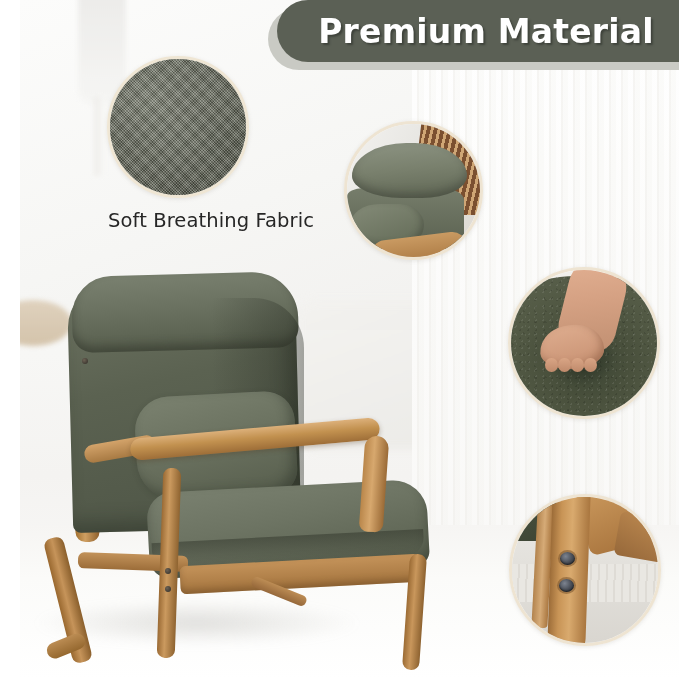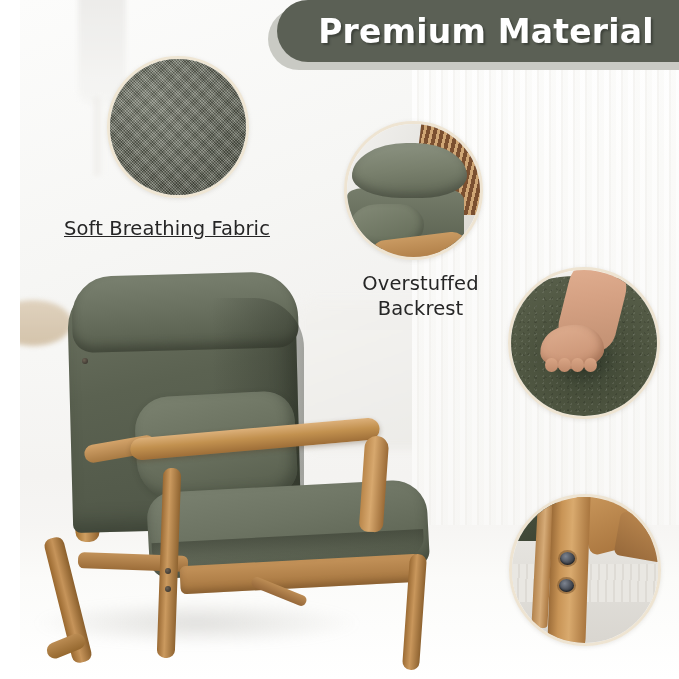--- a/index.html
+++ b/index.html
@@ -249,21 +249,21 @@
   .label{
     position:absolute;
     color:#262626;
     font-size:19.5px;
     font-family:"DejaVu Sans","Liberation Sans",sans-serif;
     letter-spacing:.1px;
     line-height:25px;
     white-space:pre-line;
     text-align:center;
   }
-  .lbl-fabric{left:44px;top:216px;width:250px;text-align:left;text-decoration:underline;}
+  .lbl-fabric{left:44px;top:208px;width:250px;text-align:right;}
   .lbl-backrest{left:308px;top:271px;width:185px;}
   .lbl-sponge{left:436px;top:425px;width:230px;}
   .lbl-joint{left:443px;top:641px;width:225px;}
 
   
   .chair{position:absolute;left:12px;top:268px;width:420px;height:400px;}
   .ch-backpanel{
     position:absolute;left:38px;top:12px;width:228px;height:250px;
     background:linear-gradient(168deg,#6e7463 0%,#5b6251 40%,#4e5546 100%);
     border-radius:46px 60px 8px 8px;
@@ -420,22 +420,20 @@
 
   <div class="circle c-backrest">
     <div class="circle-inner br-wall"></div>
     <div class="br-slats"></div>
     <div class="br-frame"></div>
     <div class="br-back"></div>
     <div class="br-head"></div>
     <div class="br-pillow"></div>
     <div class="br-arm"></div>
   </div>
-  <div class="label lbl-backrest">Overstuffed
-Backrest</div>
 
   <div class="circle c-sponge">
     <div class="circle-inner sp-bg"></div>
     <div class="sp-cushion">
       <div class="sp-grain"></div>
     </div>
     <div class="sp-dent"></div>
     <div class="sp-hand"></div>
     <div class="sp-fist"></div>
     <div class="sp-knuckle sp-k1"></div>

